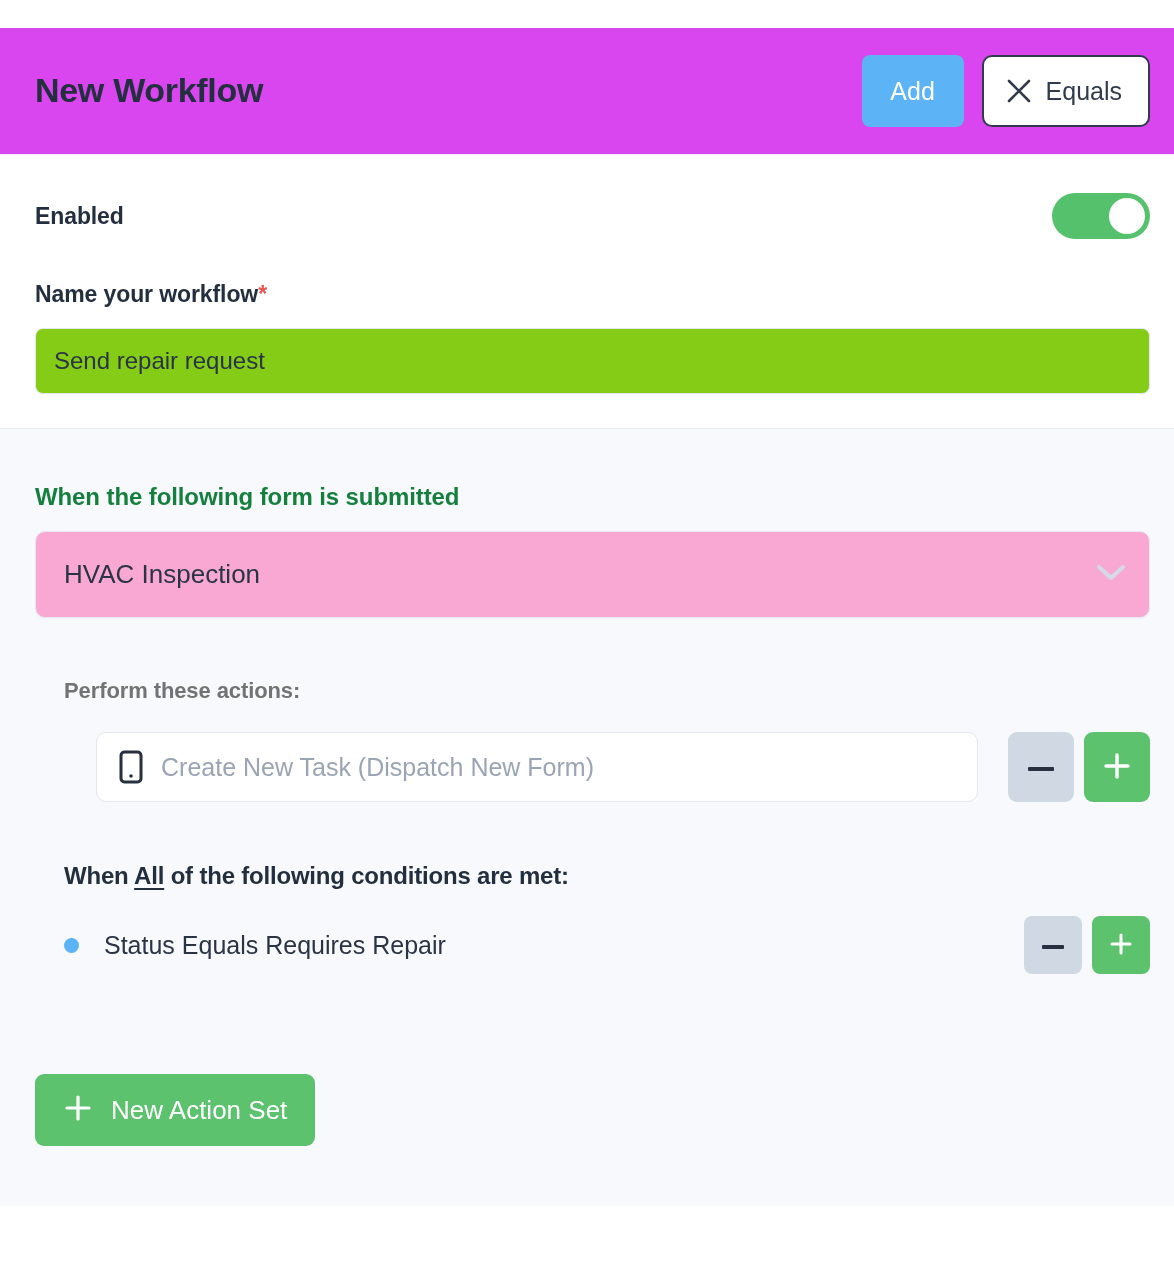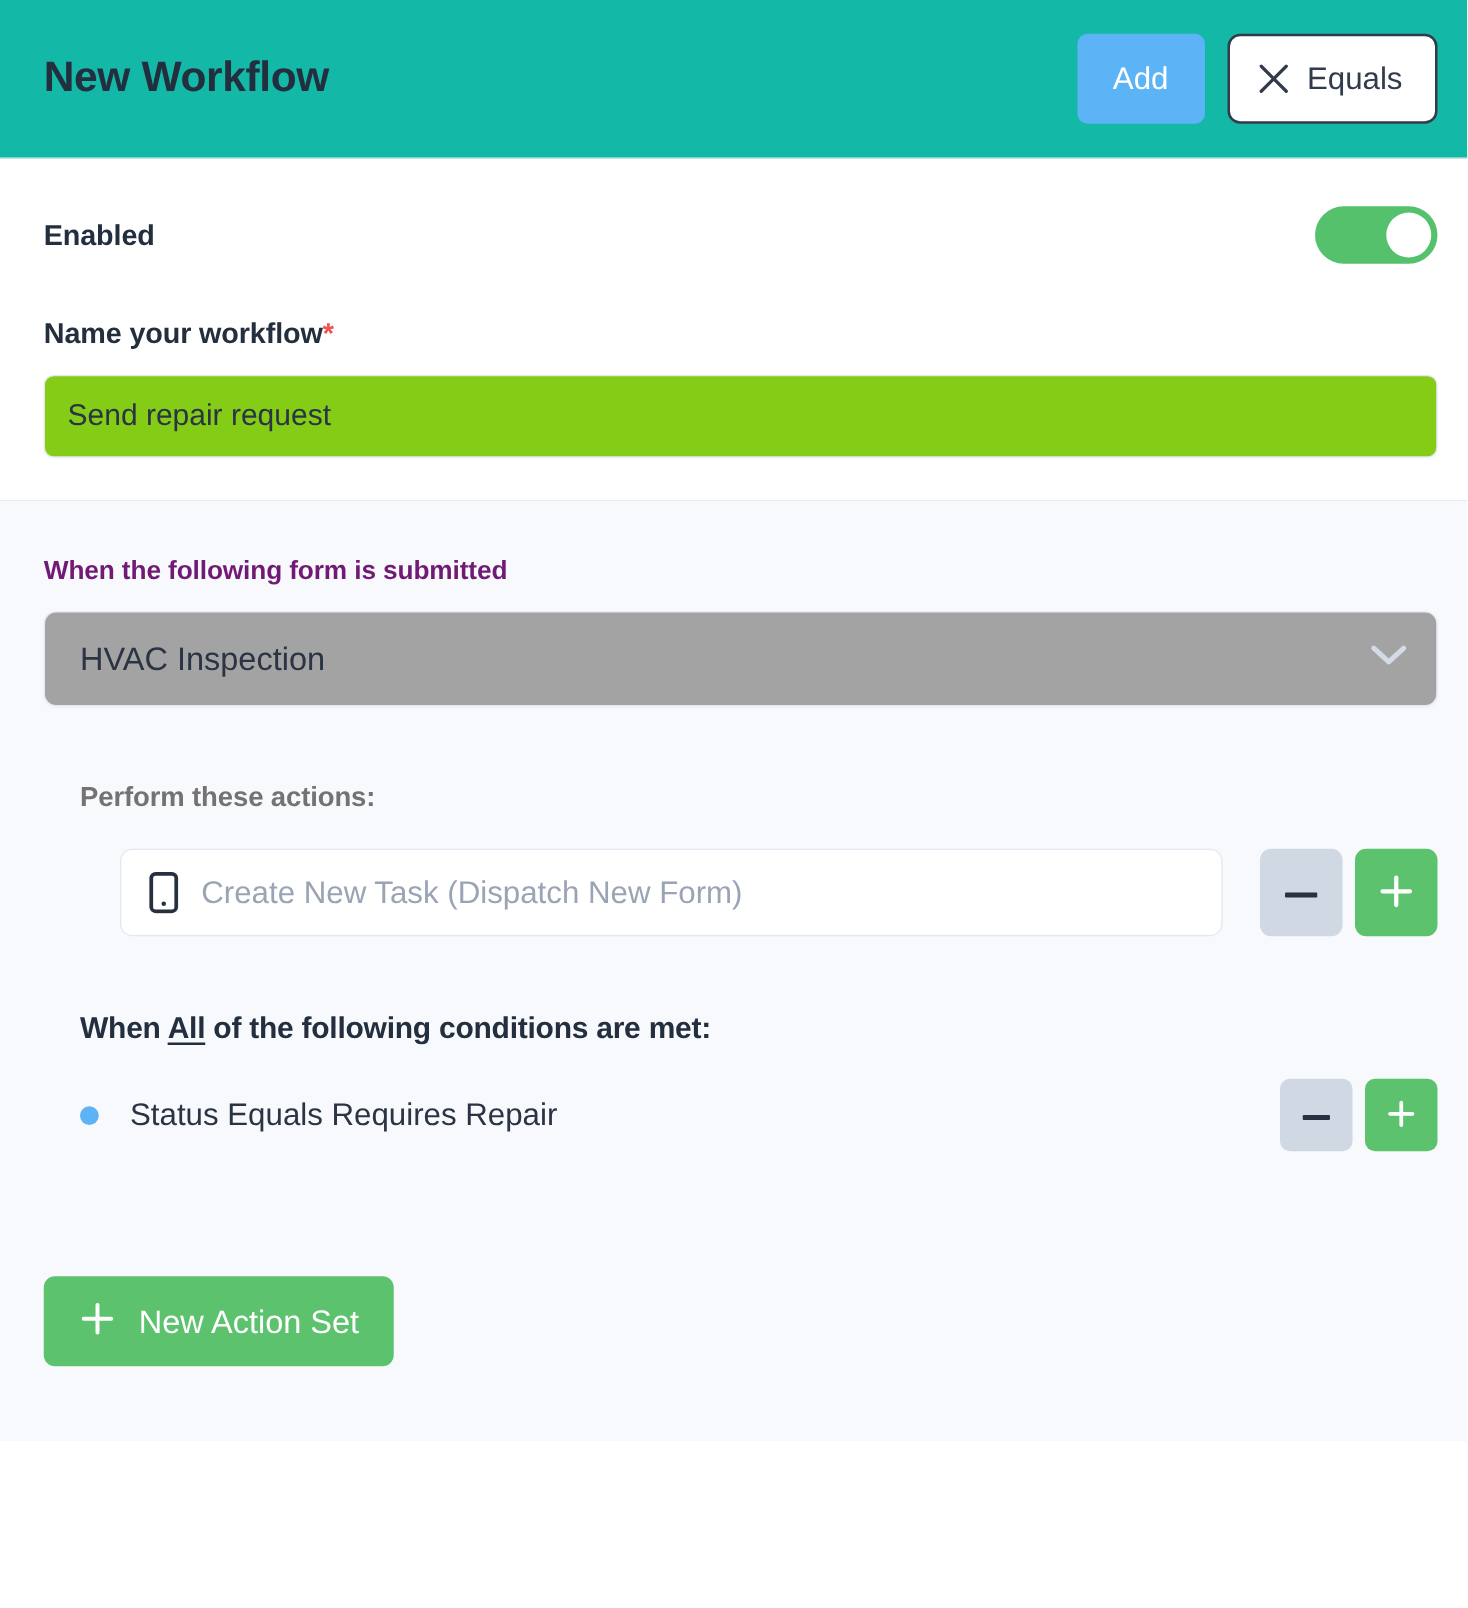--- a/index.html
+++ b/index.html
@@ -16,25 +16,26 @@
     width: 1174px;
     height: 1286px;
     background: #ffffff;
     overflow: hidden;
   }
 
   
   .header {
     position: relative;
     height: 127px;
-    background: #14b8a6;
+    background: #d946ef;
     border-bottom: 1px solid #eceef5;
     display: flex;
     align-items: center;
     padding: 0 24px 0 35px;
+    margin-top: 28px;
   }
   .page-title {
     font-size: 34px;
     font-weight: bold;
     color: #232f3e;
     letter-spacing: -0.3px;
     margin: 0;
     flex: 1;
     line-height: 1.1;
   }
@@ -130,33 +131,34 @@
   }
   .text-input::placeholder { color: #9aa4b4; }
 
   
   .body-section {
     background: #f7f9fc;
     padding: 44px 24px 60px 35px;
     min-height: 600px;
   }
   .section-label {
-    font-size: 21px;
-    font-weight: bold;
-    color: #701a75;
+    font-size: 24px;
+    font-weight: bold;
+    color: #15803d;
     margin-bottom: 20px;
     letter-spacing: -0.1px;
+    margin-top: 10px;
   }
   .select-wrap { position: relative; width: 100%; }
   .select-box {
     width: 100%;
-    height: 76px;
+    height: 87px;
     border: 1px solid #e6e9f1;
     border-radius: 10px;
-    background: #a3a3a3;
+    background: #f9a8d4;
     font-size: 26px;
     color: #2b3445;
     display: flex;
     align-items: center;
     padding: 0 60px 0 28px;
     cursor: pointer;
     box-shadow: 0 1px 2px rgba(20,30,60,0.03);
   }
   .chevron {
     position: absolute;

